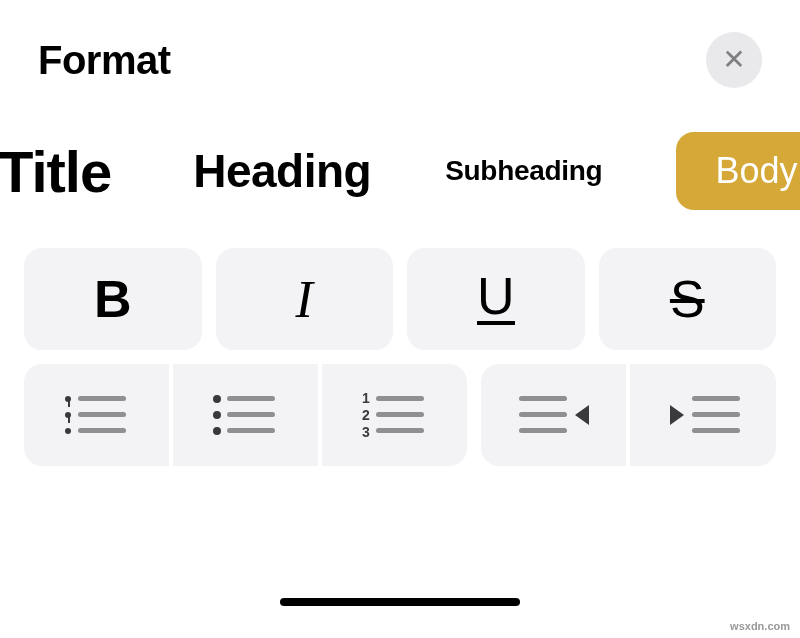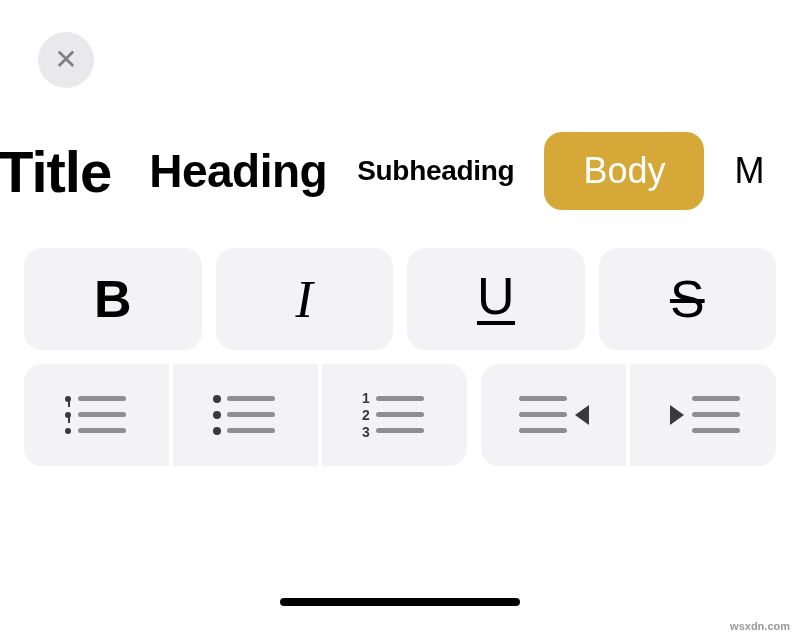--- a/index.html
+++ b/index.html
@@ -54,20 +54,21 @@
       align-items: center;
       gap: 30px;
       padding: 24px 0 24px 0;
       overflow: hidden;
       white-space: nowrap;
     }
     .style-option {
       font-weight: 700;
       color: #000;
       cursor: pointer;
+      margin-left: 44px;
     }
     .style-title {
       font-size: 58px;
       letter-spacing: -1px;
       margin-left: -2px;
     }
     .style-heading {
       font-size: 46px;
       letter-spacing: -0.5px;
       padding-left: 8px;
@@ -177,20 +178,21 @@
       font-weight: bold;
     }
     svg { display: block; }
   </style>
 </head>
 <body>
 
 <div class="panel">
 
   <div class="header">
+    <div class="header-title">Format</div>
     <div class="close-btn">
       <span class="close-x">✕</span>
     </div>
   </div>
 
   <div class="style-row">
     <span class="style-option style-title">Title</span>
     <span class="style-option style-heading">Heading</span>
     <span class="style-option style-subheading">Subheading</span>
     <span class="style-option style-body">Body</span>

